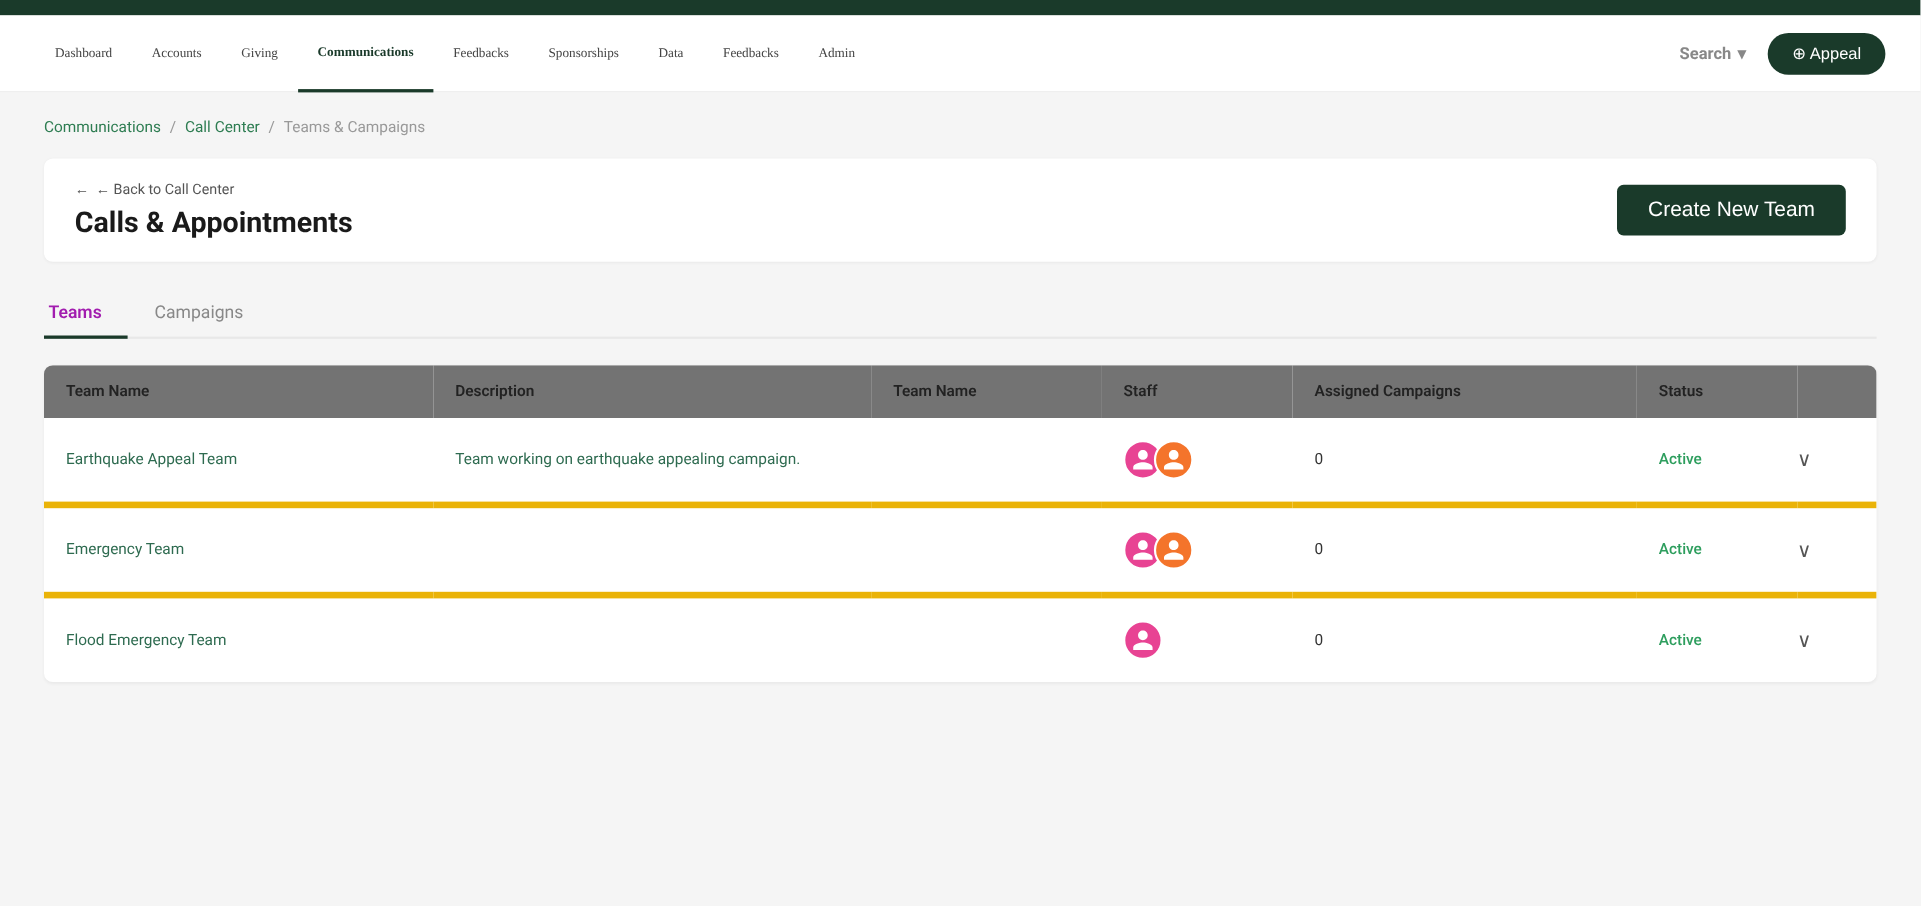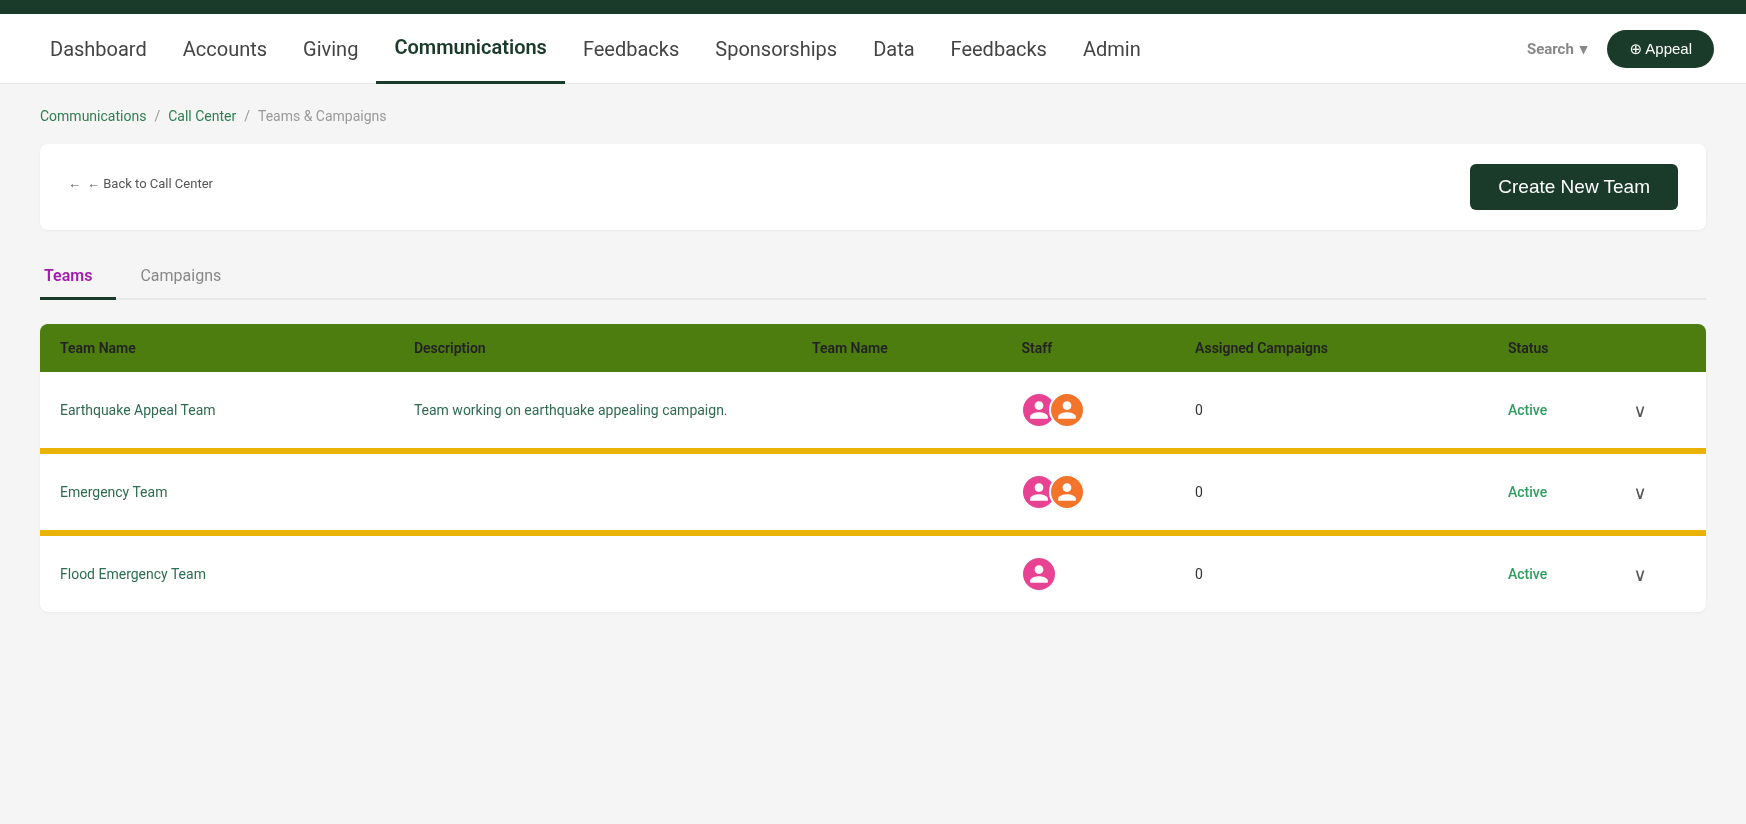--- a/index.html
+++ b/index.html
@@ -20,24 +20,25 @@
       padding: 0 32px;
       height: 70px;
       border-bottom: 1px solid #e8e8e8;
       gap: 0;
     }
     .nav-item {
       padding: 0 18px;
       height: 70px;
       display: flex;
       align-items: center;
-      font-size: 20px;
+      font-size: 12px;
       color: #444;
       cursor: pointer;
       white-space: nowrap;
+      font-family: Liberation Serif, serif;
     }
     .nav-item.active {
       color: #1a3a2a;
       font-weight: 600;
       border-bottom: 3px solid #1a3a2a;
     }
     .nav-spacer { flex: 1; }
     .nav-search {
       display: flex;
       align-items: center;
@@ -152,21 +153,21 @@
       border-radius: 8px;
       overflow: hidden;
       box-shadow: 0 1px 3px rgba(0,0,0,0.05);
       margin-top: 24px;
     }
     table {
       width: 100%;
       border-collapse: collapse;
     }
     thead tr {
-      background: #4d7c0f;
+      background: #737373;
     }
     thead th {
       padding: 16px 20px;
       text-align: left;
       font-size: 14px;
       font-weight: 600;
       color: #222;
     }
     tbody tr {
       border-bottom: 6px solid #eab308;
@@ -258,20 +259,21 @@
     <span class="sep">/</span>
     <span class="current">Teams &amp; Campaigns</span>
   </div>
 
   <div class="page-header">
     <div class="page-header-left">
       <div class="back-link">
         <span>←</span>
         <span>← Back to Call Center</span>
       </div>
+      <h1 class="page-title">Calls &amp; Appointments</h1>
     </div>
     <button class="create-team-btn">Create New Team</button>
   </div>
 
   <div class="tabs">
     <div class="tab active">Teams</div>
     <div class="tab">Campaigns</div>
   </div>
 
   <div class="table-section">

